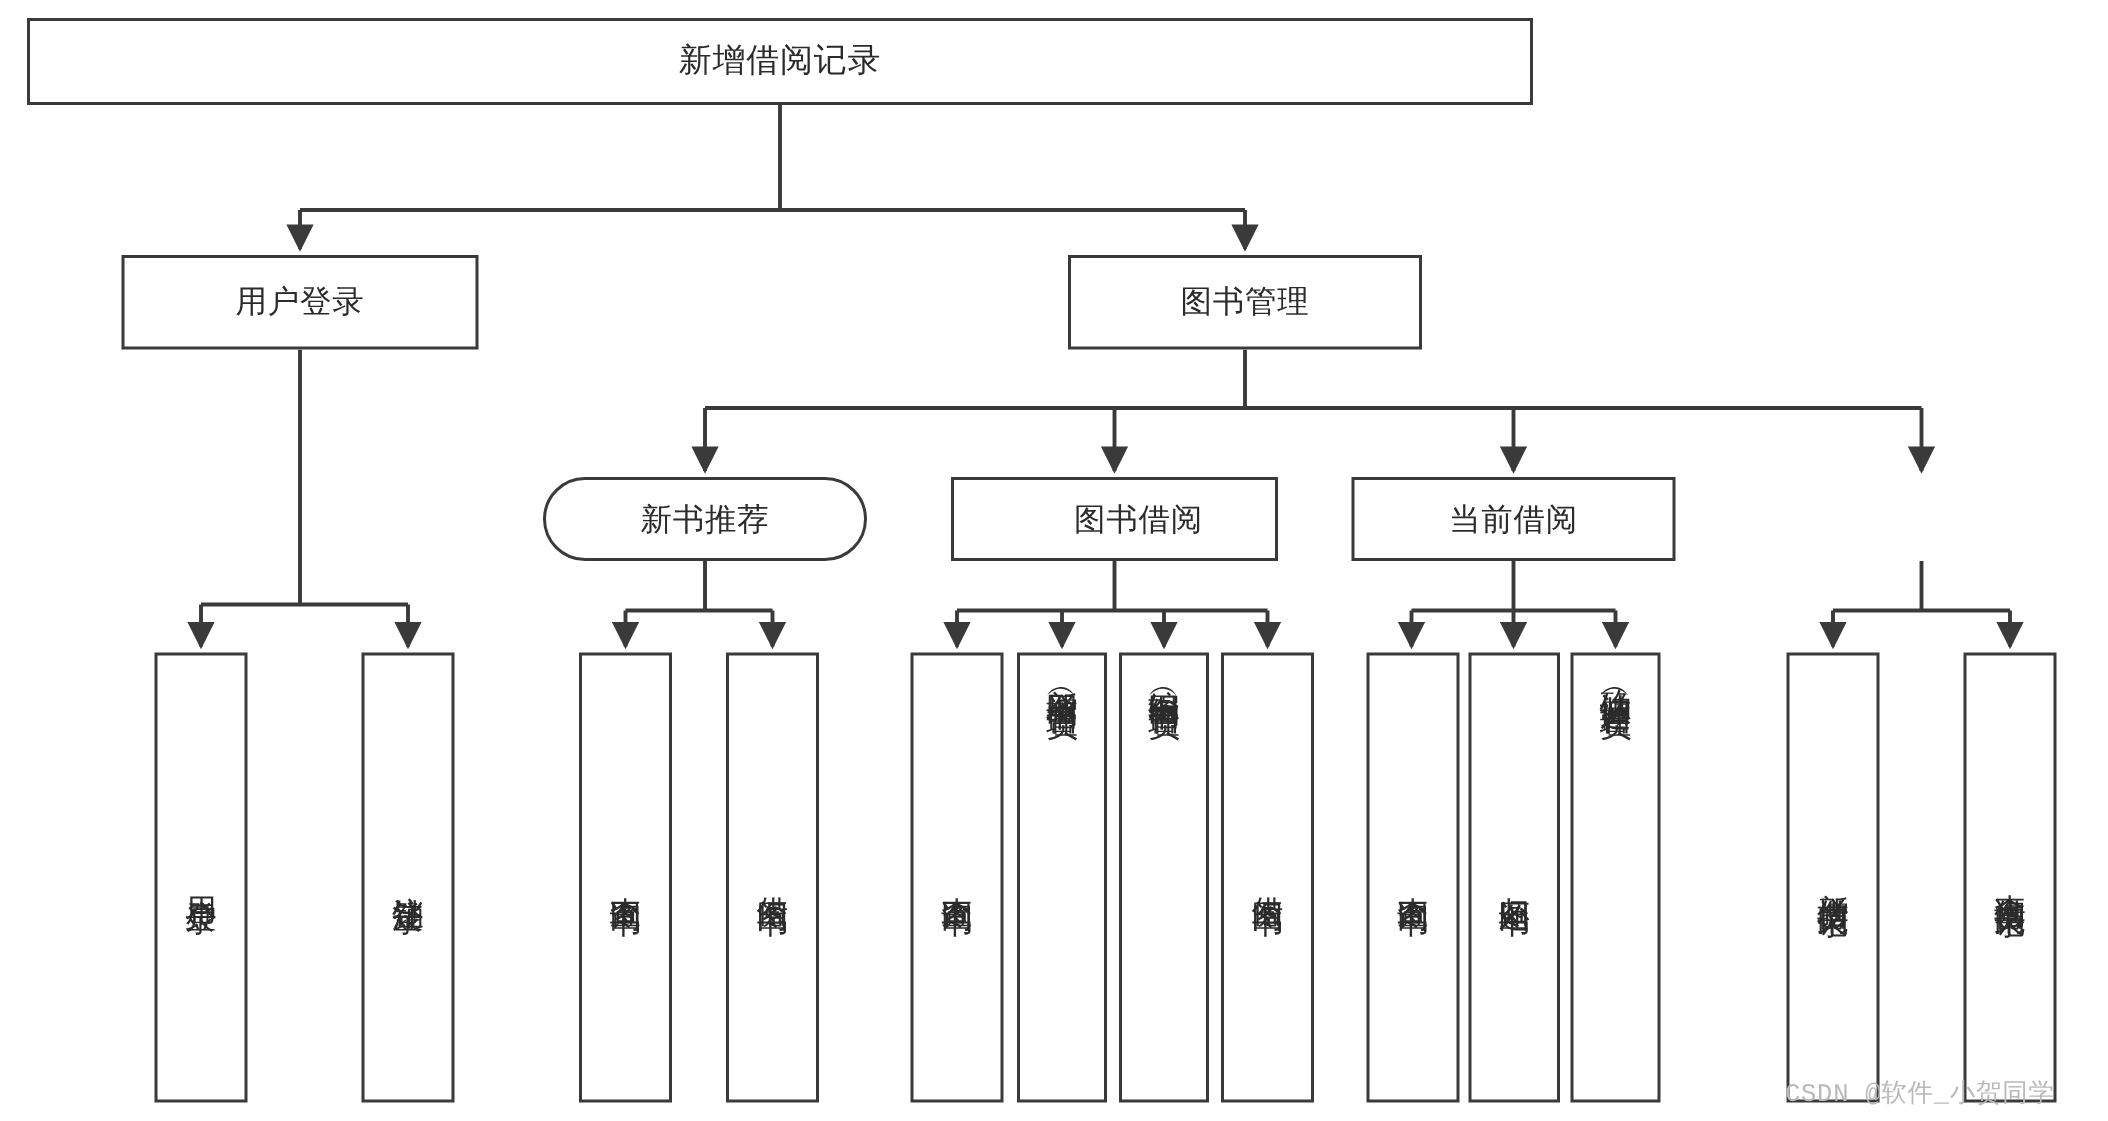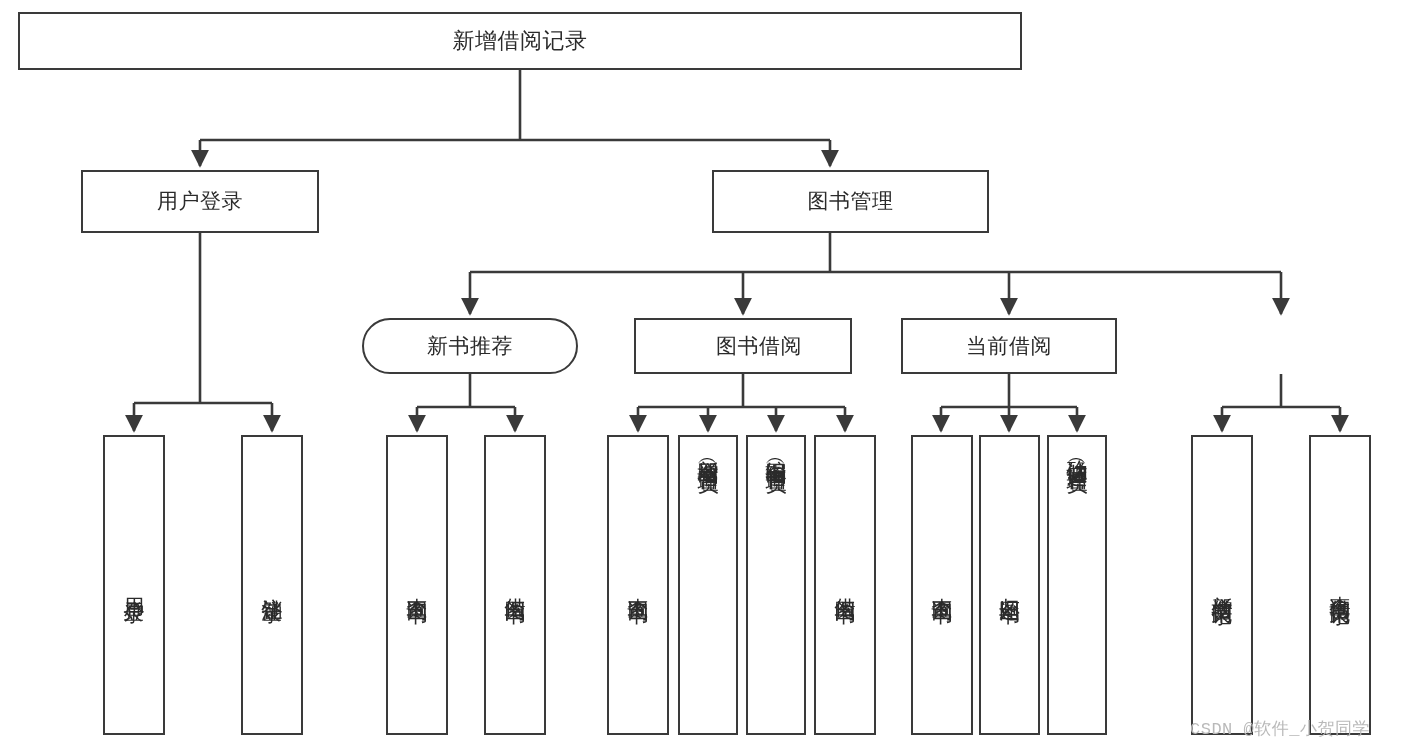--- a/index.html
+++ b/index.html
@@ -133,21 +133,21 @@
     </g>
   </svg>
 
   <div class="node root" style="left:18px; top:12px; width:1004px; height:58px;">
     <span class="node-label h-label">新增借阅记录</span>
   </div>
 
   <div class="node" style="left:81px; top:170px; width:238px; height:63px;">
     <span class="node-label h-label">用户登录</span>
   </div>
-  <div class="node" style="left:712px; top:170px; width:277px; height:63px;">
+  <div class="node" style="left:712px; top:170px; width:236px; height:63px;">
     <span class="node-label h-label">图书管理</span>
   </div>
 
   <div class="node" style="left:362px; top:318px; width:216px; height:56px;border-radius:28px;">
     <span class="node-label h-label">新书推荐</span>
   </div>
   <div class="node" style="left:634px; top:318px; width:218px; height:56px;padding-left:32px;">
     <span class="node-label h-label">图书借阅</span>
   </div>
   <div class="node" style="left:901px; top:318px; width:216px; height:56px;">

